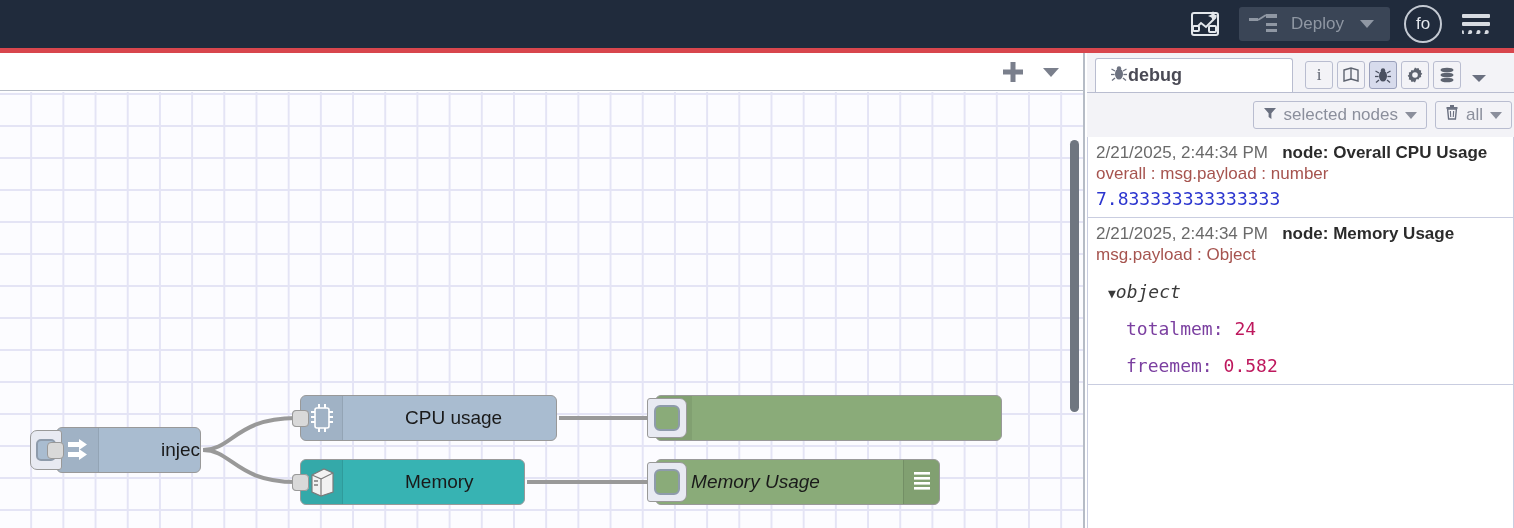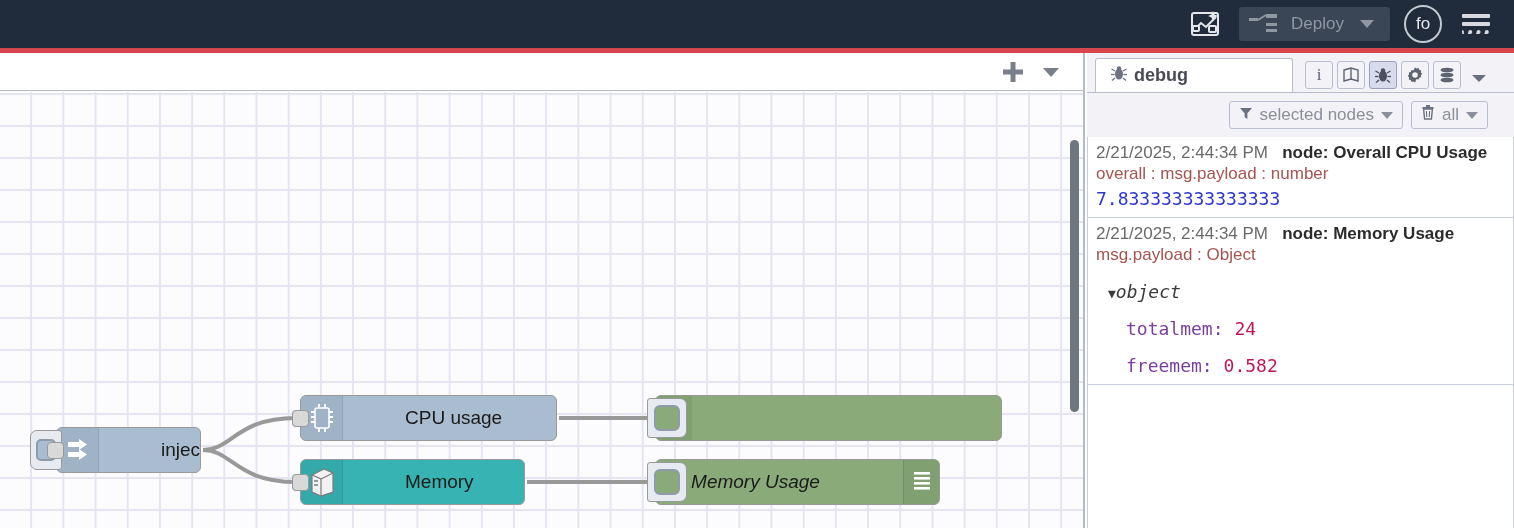--- a/index.html
+++ b/index.html
@@ -175,21 +175,21 @@
     width: 427px; height: 40px;
     display: flex; align-items: flex-end;
     border-bottom: 1px solid #b9bdd0;
   }
   #debug-tab {
     margin-left: 8px;
     width: 198px; height: 34px;
     background: #fff;
     border: 1px solid #b9bdd0; border-bottom: none;
     border-radius: 3px 3px 0 0;
-    display: flex; align-items: center; gap: 6px;
+    display: flex; align-items: center; 
     padding-left: 14px;
     font-size: 18px; font-weight: bold; color: #4a4a55;
     cursor: pointer;
   }
   #sb-tool-icons {
     display: flex; align-items: center; gap: 4px;
     margin-left: 12px; margin-bottom: 3px;
   }
   .sb-ic {
     width: 28px; height: 28px;
@@ -199,21 +199,21 @@
     cursor: pointer;
   }
   .sb-ic.active { background: #d7dbec; border-color: #9aa0bb; }
   #sb-caret { margin-left: 8px; margin-bottom: 3px; cursor: pointer; }
 
   #sb-filterrow {
     position: absolute; left: 0; top: 41px;
     width: 427px; height: 42px;
     background: #f3f3f7;
     display: flex; align-items: center; justify-content: flex-end;
-    gap: 8px; padding-right: 26px;
+    gap: 8px; padding-right: 2px;
   }
   .pill {
     height: 28px;
     border: 1px solid #b9bdd0; border-radius: 3px;
     background: #f3f3f7;
     display: flex; align-items: center; gap: 7px;
     padding: 0 9px;
     font-size: 17px; color: #8b8f9c;
     cursor: pointer; white-space: nowrap;
   }

